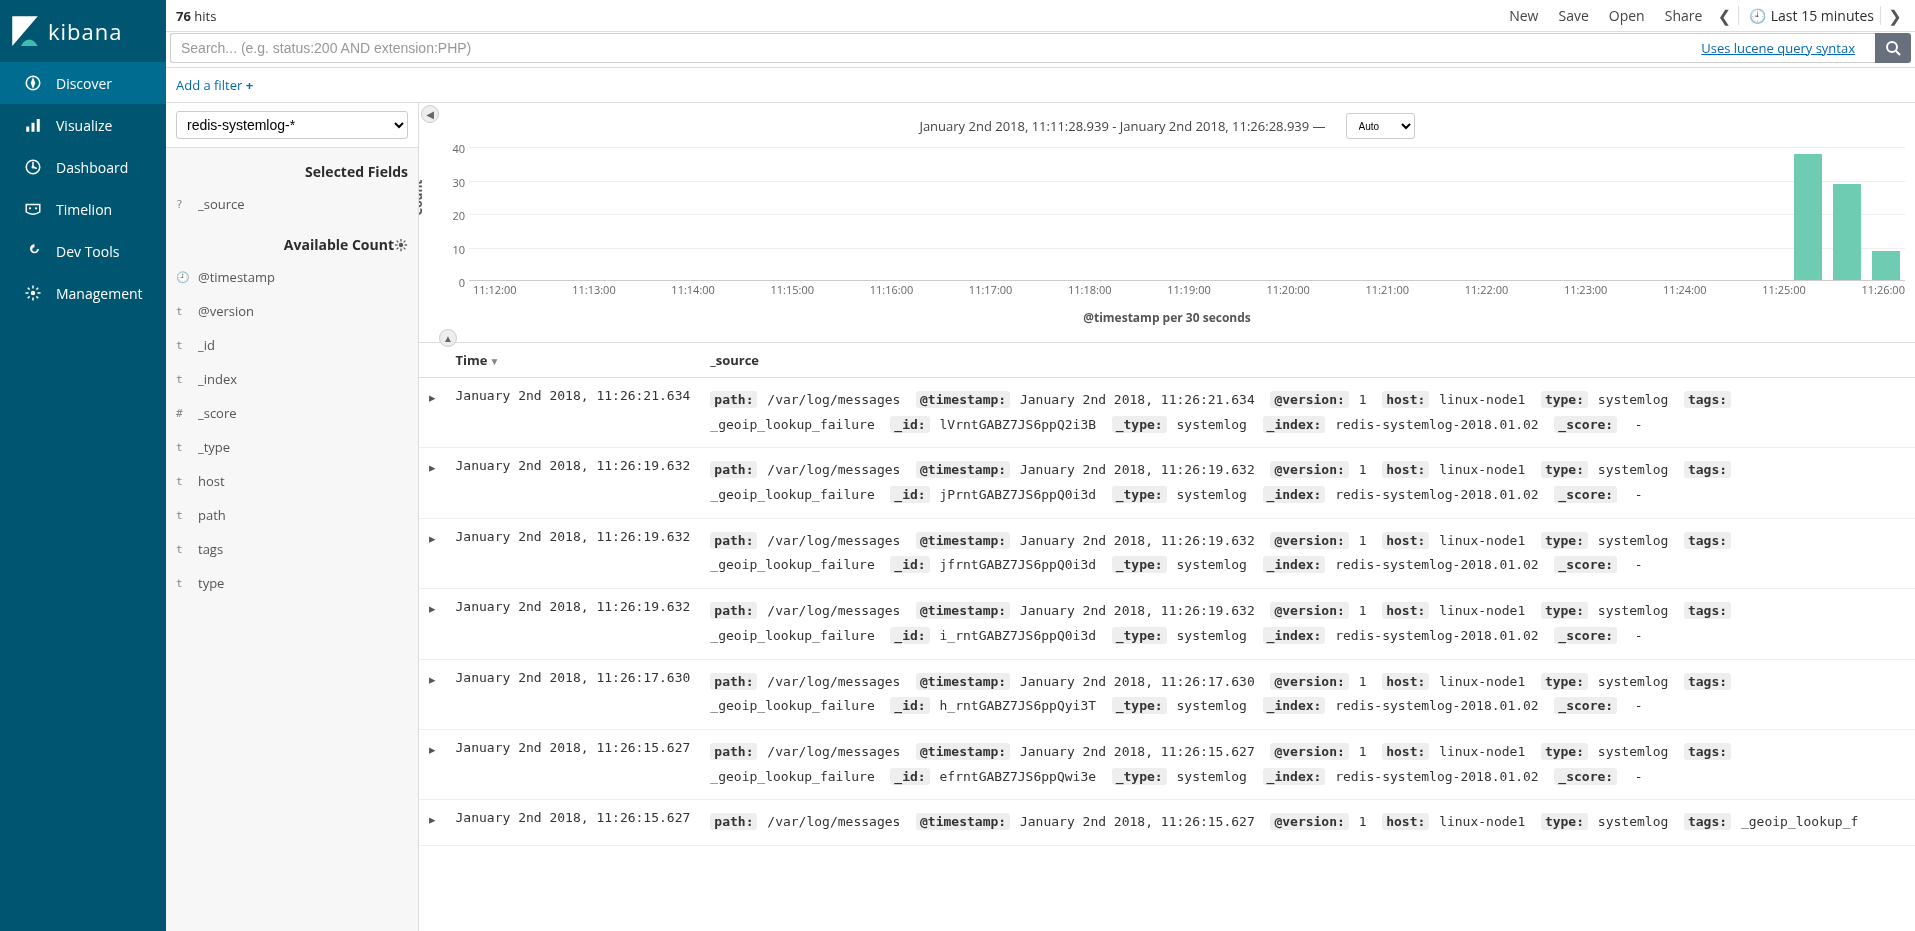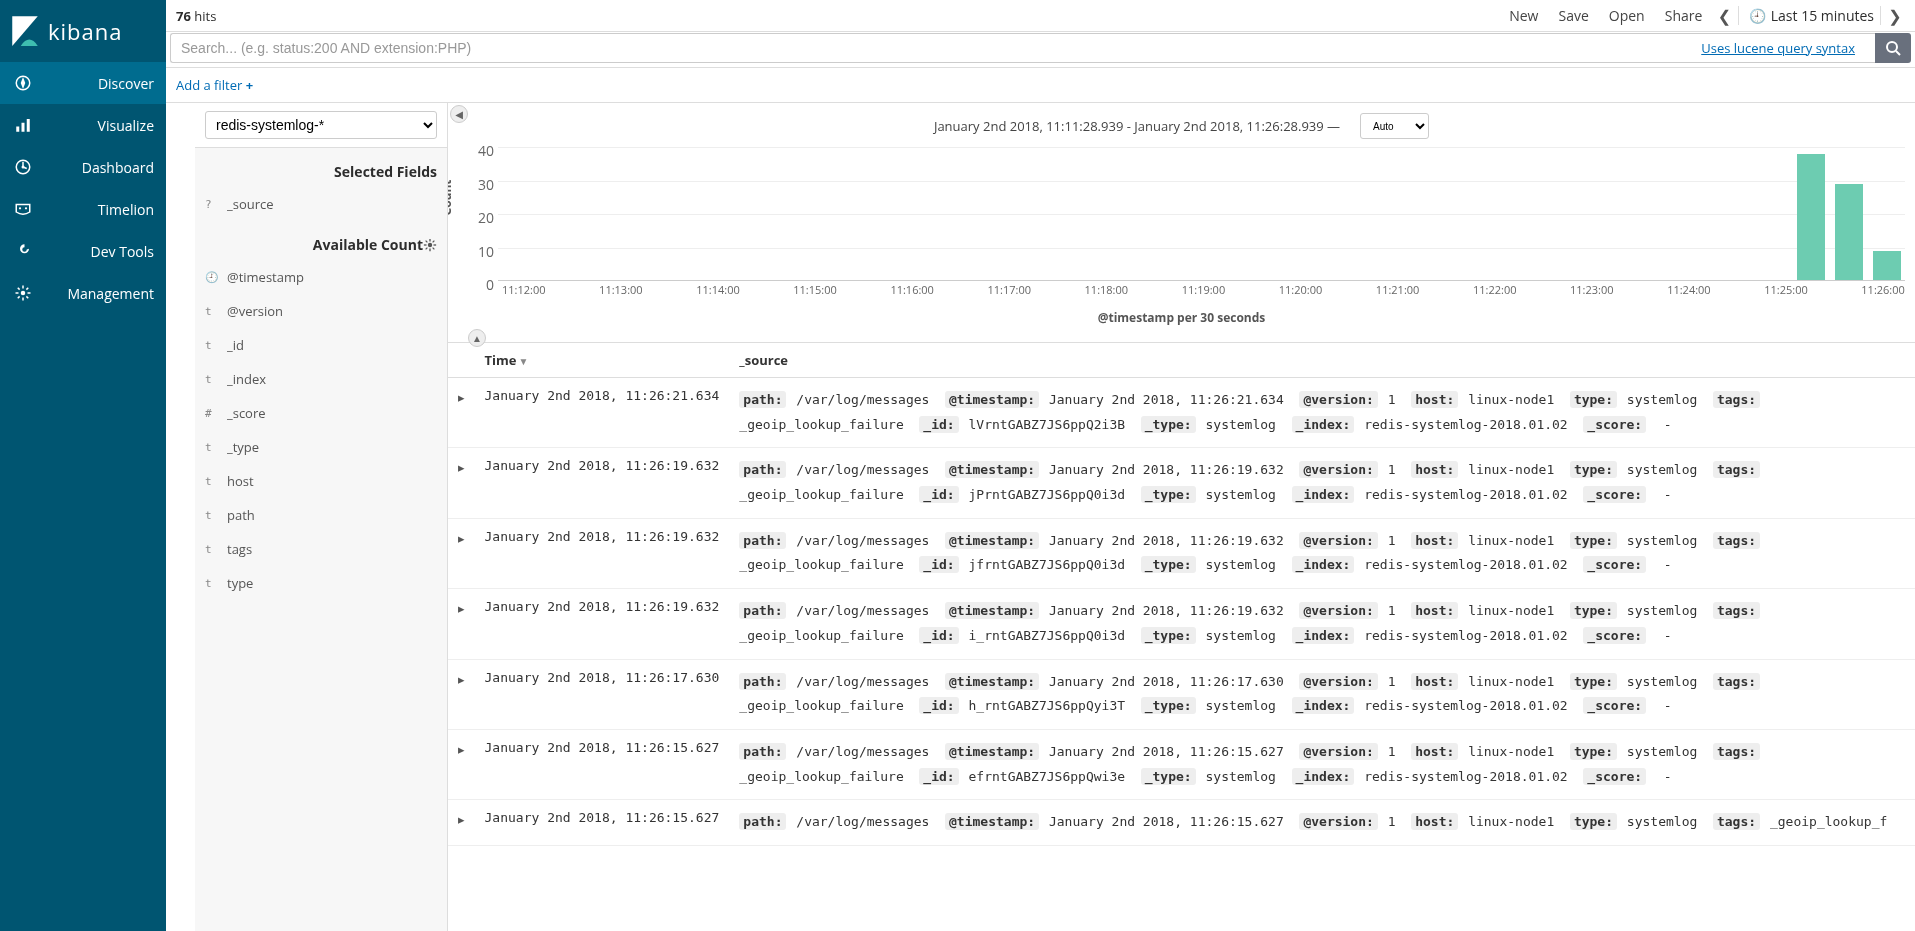--- a/index.html
+++ b/index.html
@@ -6,21 +6,21 @@
     body { font-family: "Open Sans", Helvetica, Arial, sans-serif; font-size: 14px; color: #2d2d2d; overflow: hidden; }
     
     .app { display: flex; height: 100vh; }
     
     
     .nav-sidebar { width: 166px; background: #005571; color: #fff; flex-shrink: 0; }
     .logo { display: flex; align-items: center; padding: 14px 12px 14px 8px; background: #005571; }
     .logo-icon { width: 34px; height: 34px; position: relative; margin-right: 6px; }
     .logo-text { font-size: 22px; font-weight: 400; letter-spacing: 1px; color: #fff; }
     .nav-items { list-style: none; }
-    .nav-item { display: flex; align-items: center; padding: 10px 12px; cursor: pointer; justify-content: space-between; }
+    .nav-item { display: flex; align-items: center; padding: 10px 22px; cursor: pointer; }
     .nav-item.active { background: #006c8f; }
     .nav-item .nav-icon { width: 22px; height: 22px; margin-right: 12px; display: flex; align-items: center; justify-content: center; }
     .nav-item .nav-label { font-size: 14px; }
     
     
     .main { flex: 1; display: flex; flex-direction: column; background: #fff; overflow: hidden; }
     .topbar-row1 { display: flex; align-items: center; height: 32px; padding: 0 8px 0 10px; border-bottom: 1px solid #ddd; }
     .hits { font-size: 13px; }
     .hits b { font-weight: 700; }
     .topbar-actions { margin-left: auto; display: flex; align-items: center; gap: 0; }
@@ -35,35 +35,35 @@
     .lucene-link { position: absolute; right: 56px; font-size: 13px; color: #006BB4; }
     .search-wrapper { position: relative; display:flex; flex: 1; align-items: center; }
     .search-btn { width: 36px; height: 30px; background: #69707D; border: none; border-radius: 0 3px 3px 0; cursor: pointer; display:flex; align-items:center; justify-content:center;}
     
     .filter-bar { padding: 8px 10px; border-bottom: 1px solid #ddd; font-size: 13px; }
     .filter-bar a { color: #006BB4; text-decoration: none; }
     
     .content-wrap { display: flex; flex: 1; overflow: hidden; }
     
     
-    .fields-panel { width: 253px; border-right: 1px solid #ddd; background: #f7f7f7; overflow-y: auto; flex-shrink: 0; margin-left: 29px; }
+    .fields-panel { width: 253px; border-right: 1px solid #ddd; background: #f7f7f7; overflow-y: auto; flex-shrink: 0; }
     .index-select { padding: 8px 10px; border-bottom: 1px solid #ddd; background: #fff;}
     .index-sel { width: 100%; height: 28px; border: 1px solid #ccc; padding: 0 6px; font-size: 14px; border-radius: 3px; background:#fff;}
     .fields-section-title { padding: 14px 10px 6px 10px; font-size: 14px; font-weight: 700; color: #2d2d2d; display:flex; align-items:center; justify-content: flex-end;}
     .field-item { display: flex; align-items: center; padding: 8px 10px; font-size: 13px; color: #555; cursor: pointer; }
     .field-type { width: 14px; display: inline-block; font-family: monospace; font-size: 11px; color: #888; margin-right: 8px;}
     
     
     .results { flex: 1; display: flex; flex-direction: column; overflow-y: auto; }
     .collapse-btn { position: absolute; width: 18px; height: 18px; background: #eee; border-radius: 50%; border:1px solid #ccc; display:flex; align-items:center; justify-content:center; cursor:pointer; font-size:10px; color:#666;}
     .chart-area { position: relative; padding: 6px 10px 16px 10px; border-bottom: 1px solid #ddd;}
     .chart-header { text-align: center; font-size: 13px; color: #444; margin: 4px 0 8px 0; display:flex; justify-content:center; align-items:center; gap:10px;}
     .interval-sel { height: 26px; border: 1px solid #ccc; padding: 0 18px 0 8px; font-size: 10px; border-radius:3px; margin-left:10px; background:#fff;}
     .chart { position:relative; height: 160px; display: flex; }
-    .y-axis { width: 40px; position: relative; text-align:right; font-size:14px; color:#666;}
+    .y-axis { width: 40px; position: relative; text-align:right; font-size:11px; color:#666;}
     .y-label { position: absolute; left: -12px; top: 50%; transform: rotate(-90deg) translateX(20px); transform-origin: left; font-size: 12px; font-weight:700; color:#555;}
     .y-tick { position:absolute; right: 4px; }
     .plot { flex:1; position:relative; }
     .grid-line { position:absolute; left:0; right:0; border-top:1px solid #eee;}
     .axis-line { position:absolute; left:0; right:0; bottom:26px; border-top:1px solid #ccc;}
     .x-labels { position:absolute; left:4px; right:0; bottom:10px; display:flex; justify-content:space-between; font-size:11px; color:#666;}
     .x-axis-title { text-align:center; font-size:12px; font-weight:700; color:#555; margin-top: 2px;}
     .bars { position:absolute; left:0; right:0; top:0; bottom:26px;}
     .bar { position:absolute; bottom:0; background:#6DCCB1; width:28px;}
     

